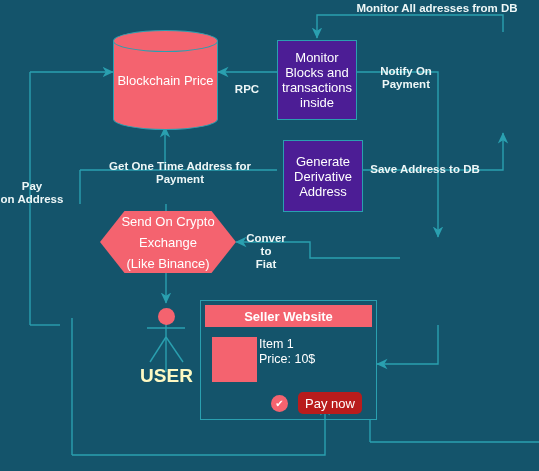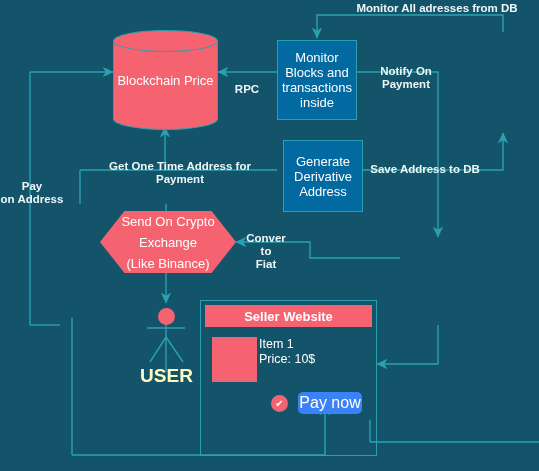--- a/index.html
+++ b/index.html
@@ -10,21 +10,21 @@
     overflow:hidden;
     position:relative;
   }
   #stage{position:absolute;inset:0;width:539px;height:471px;}
   svg.wires{position:absolute;left:0;top:0;width:539px;height:471px;overflow:visible;}
 
   .node{position:absolute;box-sizing:border-box;}
 
   
   .rect{
-    background:#0369a1;
+    background:#4c1d95;
     border:1px solid #2aa0b0;
     color:#ffffff;
     display:flex;align-items:center;justify-content:center;
     text-align:center;
     font-size:13px;line-height:15px;
   }
 
   
   .cyl{ }
   .cyl .body{
@@ -76,21 +76,21 @@
   .card .thumb{
     position:absolute;left:11px;top:36px;width:45px;height:45px;
     background:#f4636f;
   }
   .card .itemtxt{
     position:absolute;left:58px;top:36px;color:#ffffff;
     font-size:12.5px;line-height:15px;white-space:pre-line;
   }
   .paybtn{
     position:absolute;left:97px;top:91px;width:64px;height:22px;
-    background:#3b82f6;border-radius:5px;color:#ffffff;font-size:16px;
+    background:#b91c1c;border-radius:5px;color:#ffffff;font-size:13px;
     display:flex;align-items:center;justify-content:center;
   }
   .checkcircle{
     position:absolute;left:70px;top:94px;width:17px;height:17px;
     background:#f4636f;border-radius:50%;
     display:flex;align-items:center;justify-content:center;
     color:#ffffff;font-size:10px;line-height:10px;
   }
 
   
@@ -181,21 +181,21 @@
 Exchange
 (Like Binance)</span>
   </div>
 
 
   <div class="actor" style="left:149px;top:308px;width:35px;height:80px;">
     <div class="head"></div>
     <div class="nm">USER</div>
   </div>
 
-  <div class="card" style="left:200px;top:300px;width:177px;height:156px;">
+  <div class="card" style="left:200px;top:300px;width:177px;height:120px;">
     <div class="titlebar">Seller Website</div>
     <div class="thumb"></div>
     <div class="itemtxt">Item 1
 Price: 10$</div>
     <div class="checkcircle">✔</div>
     <div class="paybtn">Pay now</div>
   </div>
 
   <div class="elabel" style="left:337px;top:2px;width:200px;">Monitor All adresses from DB</div>
 

